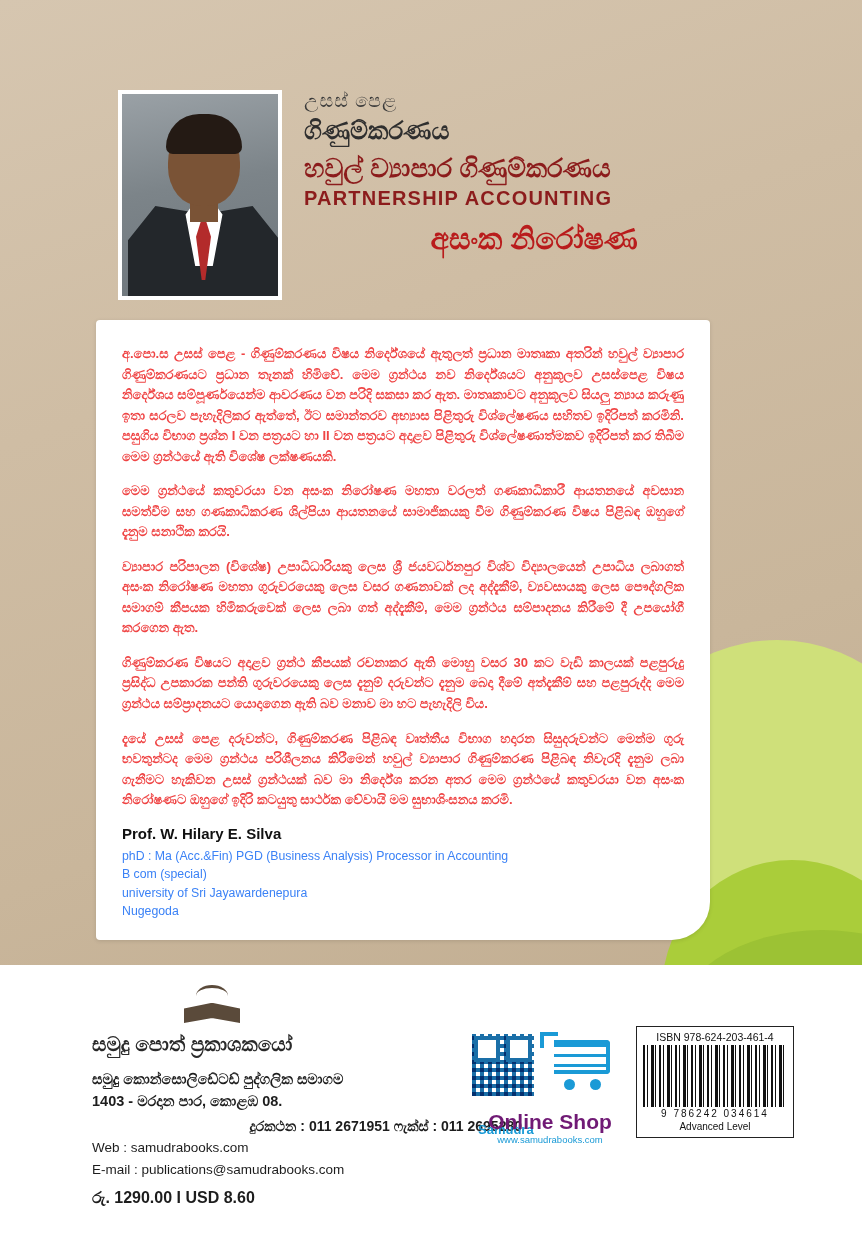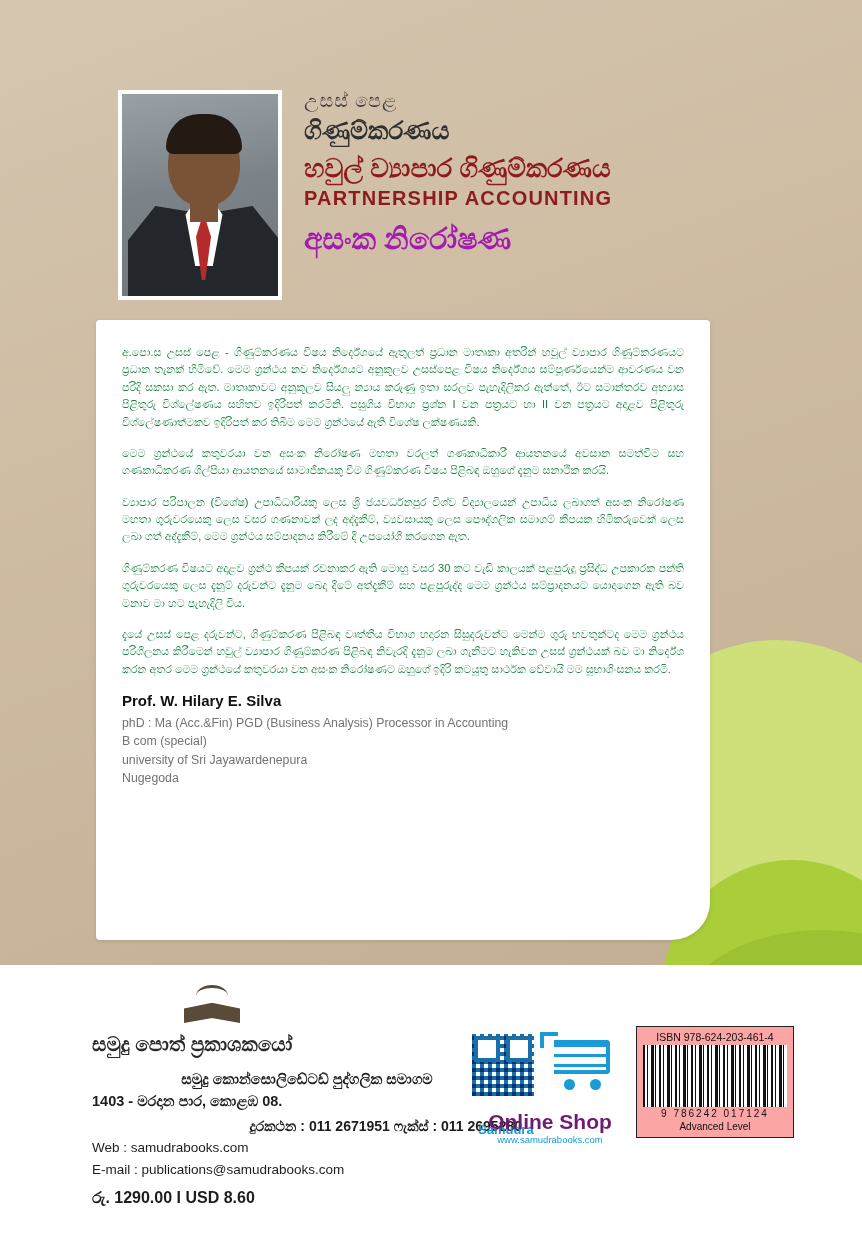--- a/index.html
+++ b/index.html
@@ -88,46 +88,47 @@
   .t-line2 {
     font-size: 25px; color: #2f2f2f; font-weight: bold; line-height: 1.25; margin-top: 2px;
   }
   .t-line3 {
     font-size: 26px; color: #8c1c1c; font-weight: bold; line-height: 1.3; margin-top: 6px;
   }
   .t-line4 {
     font-size: 20px; color: #8c1c1c; font-weight: bold; letter-spacing: 1.2px; margin-top: 1px;
   }
   .t-author {
-    font-size: 30px; color: #a21caf; font-weight: bold; margin-top: 12px;
+    font-size: 30px; color: #b91c1c; font-weight: bold; margin-top: 12px; text-align: center;
   }
   .t-quals {
     font-size: 11.5px; color: #222; font-weight: bold; margin-top: 6px; letter-spacing: .2px;
   }
 
   
   .panel {
     position: absolute; left: 96px; top: 320px; width: 614px; height: 620px;
     background: #ffffff;
     border-radius: 4px 4px 38px 4px;
     box-shadow: 0 1px 4px rgba(0,0,0,0.12);
     padding: 24px 26px 18px 26px;
   }
   .para {
-    font-size: 11px; line-height: 1.58; color: #15803d; text-align: justify;
+    font-size: 13px; line-height: 1.58; color: #ef4444; text-align: justify;
     margin-bottom: 14px;
+    font-weight: bold;
   }
   .endorse {
     margin-top: 4px;
   }
   .endorse .name {
     font-size: 15px; font-weight: bold; color: #111; margin-bottom: 5px;
   }
   .endorse .line {
-    font-size: 12.3px; color: #737373; line-height: 1.5;
+    font-size: 12.3px; color: #3b82f6; line-height: 1.5;
   }
 
   
   .pub {
     position: absolute; left: 92px; top: 985px; width: 430px;
   }
   .pub-logo-wrap { text-align: left; padding-left: 88px; }
   .pub-logo {
     width: 64px; height: 42px; position: relative; display: inline-block;
   }
@@ -138,21 +139,21 @@
   }
   .pub-logo .rays {
     position: absolute; left: 16px; top: 0px; width: 32px; height: 22px;
     border-top: 3px solid #5a4a3a;
     border-radius: 50% 50% 0 0;
   }
   .pub-name {
     font-size: 20px; font-weight: bold; color: #2a2a2a; margin-top: 2px;
   }
   .pub-company {
-    font-size: 14.5px; font-weight: bold; color: #1d1d1d; margin-top: 12px; line-height: 1.55; text-align: center;
+    font-size: 14.5px; font-weight: bold; color: #1d1d1d; margin-top: 12px; line-height: 1.55;
   }
   .pub-addr {
     font-size: 14.5px; font-weight: bold; color: #1d1d1d; line-height: 1.55;
   }
   .pub-phone {
     font-size: 14px; font-weight: bold; color: #1d1d1d; line-height: 1.6; margin-top: 2px; text-align: right;
   }
   .pub-contact {
     font-size: 13.5px; color: #1d1d1d; line-height: 1.6;
   }
@@ -202,21 +203,21 @@
     font-size: 21px; font-weight: bold; color: #701a75; text-align: center;
   }
   .shop-url {
     position: absolute; left: 470px; top: 1134px; width: 160px;
     font-size: 9.5px; color: #1a9ad6; text-align: center;
   }
 
   
   .isbn-box {
     position: absolute; left: 636px; top: 1026px; width: 158px; height: 112px;
-    border: 1px solid #222; background: #fca5a5; padding: 4px 6px;
+    border: 1px solid #222; background: #ffffff; padding: 4px 6px;
   }
   .isbn-text {
     font-size: 10.5px; color: #111; text-align: center; margin-bottom: 2px;
   }
   .bars {
     height: 62px; width: 100%;
     background:
       repeating-linear-gradient(90deg,
         #111 0 2px, #fff 2px 4px, #111 4px 5px, #fff 5px 8px,
         #111 8px 11px, #fff 11px 12px, #111 12px 13px, #fff 13px 16px);
@@ -294,16 +295,16 @@
     <div class="w1"></div>
     <div class="w2"></div>
   </div>
   <div class="shop-brand">Samudra</div>
   <div class="shop-title">Online Shop</div>
   <div class="shop-url">www.samudrabooks.com</div>
 
   <div class="isbn-box">
     <div class="isbn-text">ISBN 978-624-203-461-4</div>
     <div class="bars"></div>
-    <div class="bars-digits">9  786242  017124</div>
+    <div class="bars-digits">9  786242  034614</div>
     <div class="isbn-sub">Advanced Level</div>
   </div>
 </div>
 
 </body></html>

